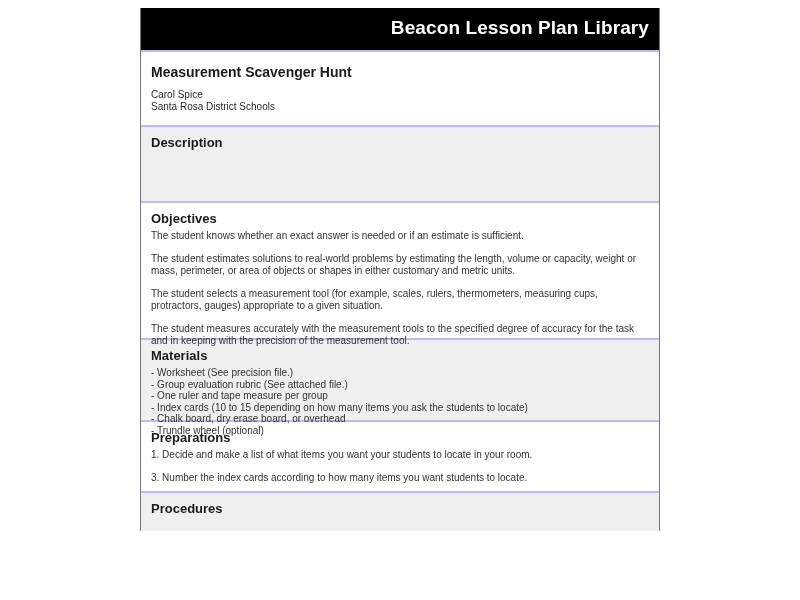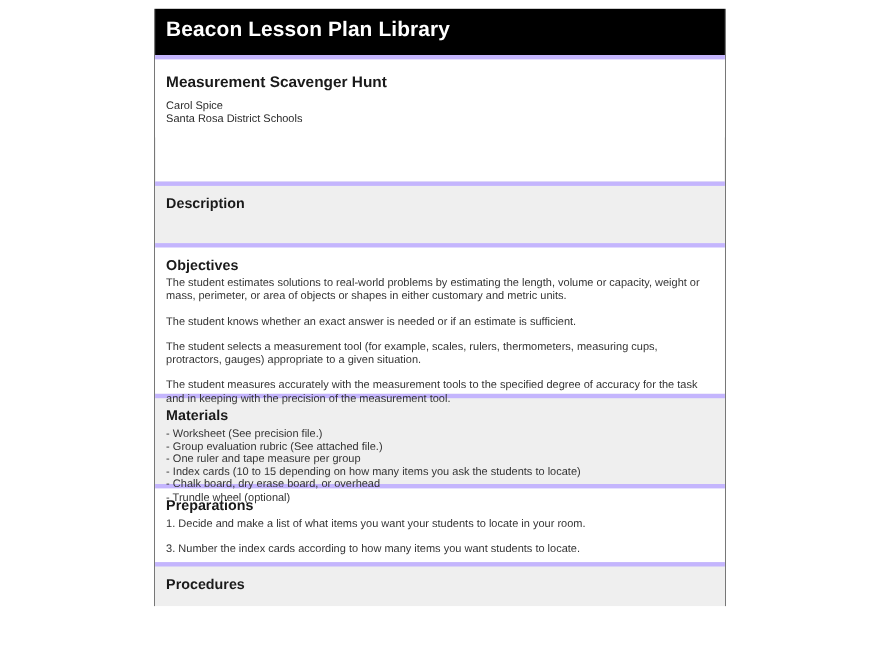--- a/index.html
+++ b/index.html
@@ -23,23 +23,24 @@
     }
     .banner {
       background: #000;
       color: #fff;
       height: 42px;
       box-sizing: border-box;
       padding: 9px 10px 0 10px;
       font-size: 19px;
       font-weight: bold;
       letter-spacing: 0.1px;
+      text-align: right;
     }
     .section {
-      border-top: 4px solid #c4b5fd;
+      border-top: 2px solid #c4b5fd;
       box-sizing: border-box;
       padding: 8px 10px 0 10px;
     }
     .section.white { background: #ffffff; }
     .section.gray { background: #efefef; }
     .lesson-title {
       font-size: 14px;
       font-weight: bold;
       margin: 4px 0 9px 0;
       color: #1a1a1a;
@@ -82,28 +83,28 @@
   <div class="banner">
     <span>Beacon Lesson Plan Library</span>
   </div>
 
   <div class="section white" style="height:75px;">
     <div class="lesson-title">Measurement Scavenger Hunt</div>
     <div class="meta">Carol Spice</div>
     <div class="meta">Santa Rosa District Schools</div>
   </div>
 
-  <div class="section gray" style="height:56px;margin-top:40px;">
+  <div class="section gray" style="height:76px;">
     <div class="section-heading">Description</div>
   </div>
 
   <div class="section white" style="height:137px;">
     <div class="section-heading">Objectives</div>
+    <div class="para">The student knows whether an exact answer is needed or if an estimate is sufficient.</div>
     <div class="para">The student estimates solutions to real-world problems by estimating the length, volume or capacity, weight or mass, perimeter, or area of objects or shapes in either customary and metric units.</div>
-    <div class="para">The student knows whether an exact answer is needed or if an estimate is sufficient.</div>
     <div class="para">The student selects a measurement tool (for example, scales, rulers, thermometers, measuring cups, protractors, gauges) appropriate to a given situation.</div>
     <div class="para">The student measures accurately with the measurement tools to the specified degree of accuracy for the task and in keeping with the precision of the measurement tool.</div>
   </div>
 
   <div class="section gray" style="height:82px;">
     <div class="section-heading">Materials</div>
     <div class="list-line">- Worksheet (See precision file.)</div>
     <div class="list-line">- Group evaluation rubric (See attached file.)</div>
     <div class="list-line">- One ruler and tape measure per group</div>
     <div class="list-line">- Index cards (10 to 15 depending on how many items you ask the students to locate)</div>

